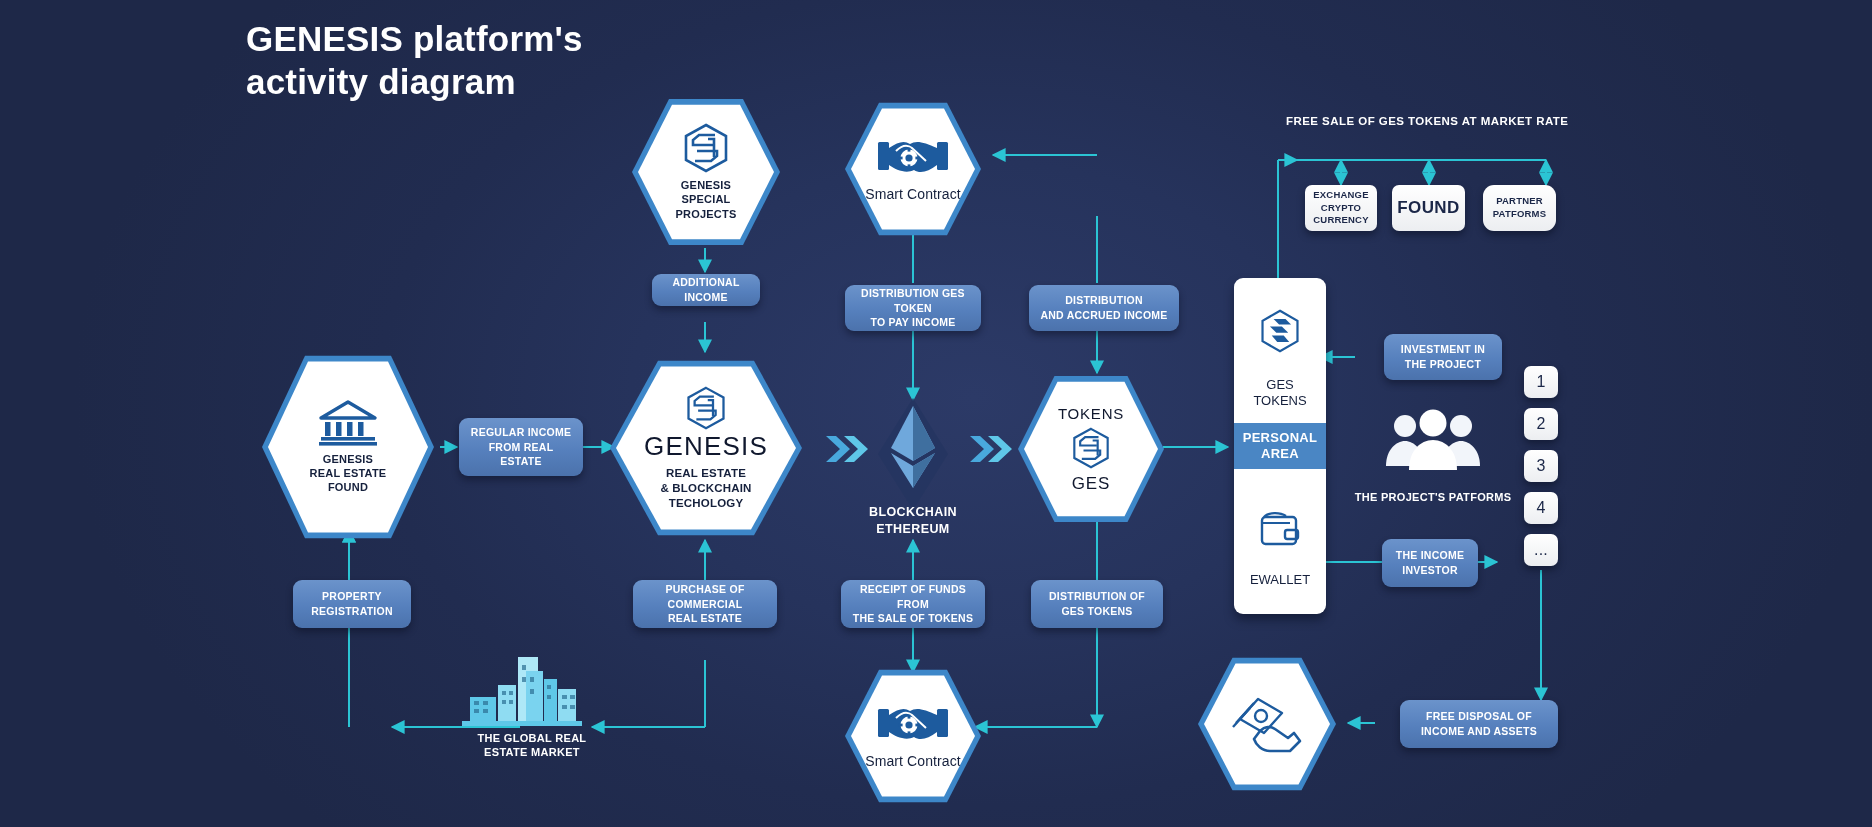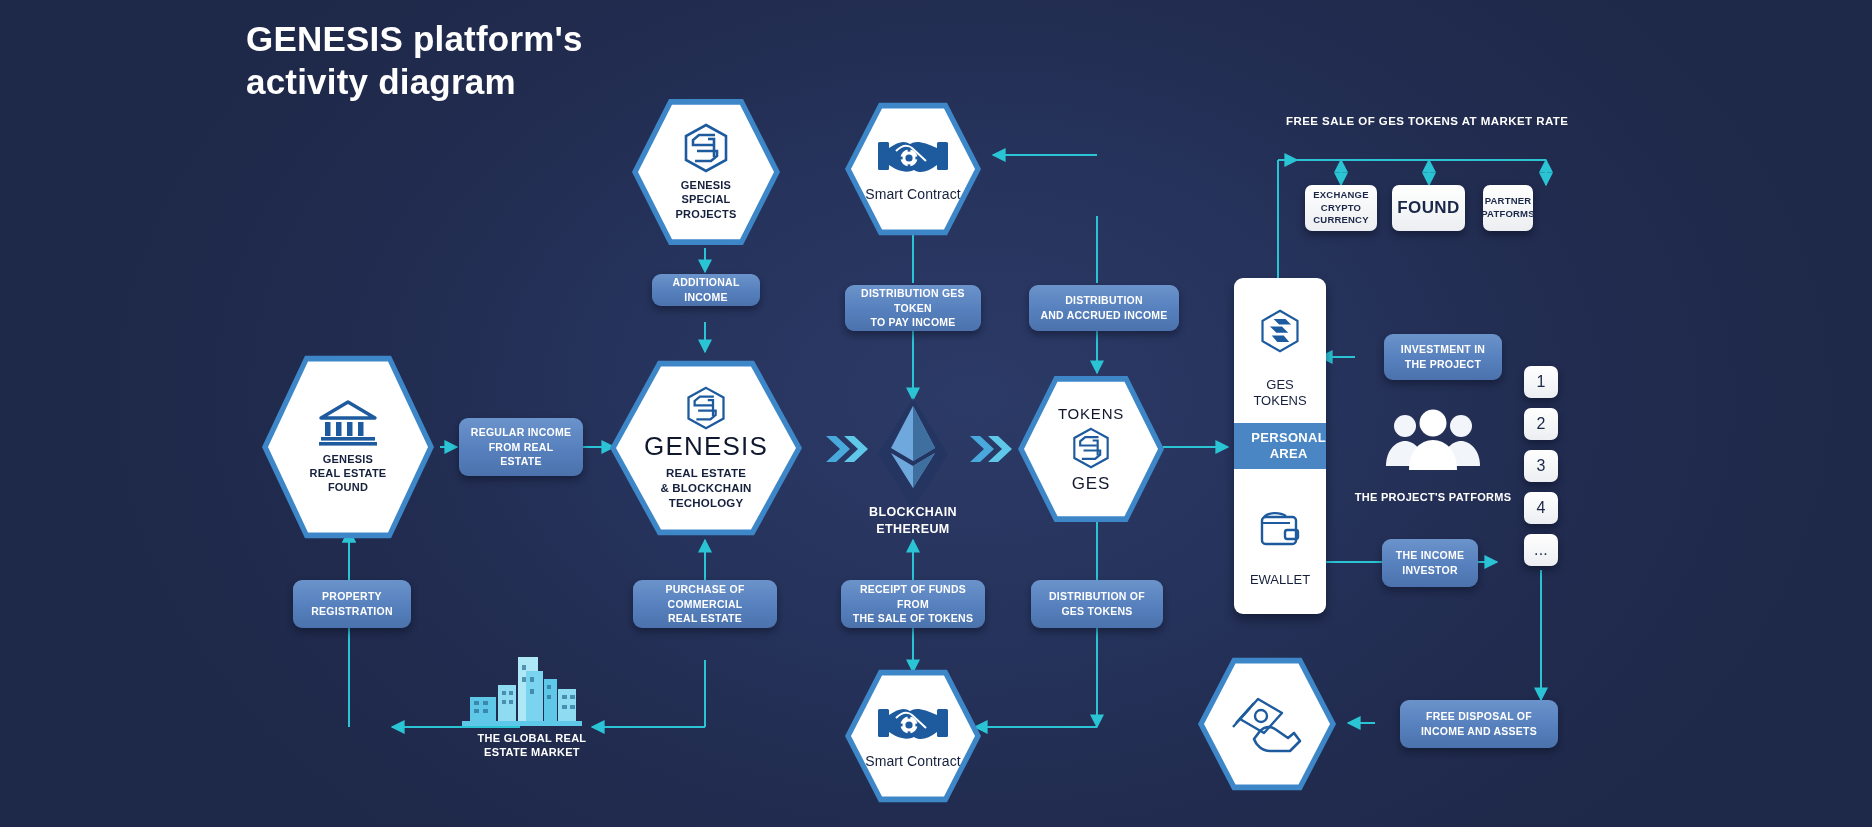--- a/index.html
+++ b/index.html
@@ -97,21 +97,20 @@
   .pa-cell {
     flex: 1 1 0;
     display:flex; flex-direction:column; align-items:center; justify-content:center;
     color:#15203c; font-size:13px; line-height:1.25; text-align:center;
     white-space: pre-line;
   }
   .pa-cell.band {
     flex: 0 0 46px;
     background:#4a86c4; color:#ffffff; font-size:13px; font-weight:bold;
     letter-spacing:.3px;
-    align-items:flex-end;
   }
   .pa-cell .cap { margin-top: 7px; }
 
   
   .caption {
     position:absolute;
     color:#ffffff; font-size:11px; font-weight:bold; text-align:center;
     line-height:1.3; letter-spacing:.3px; white-space: pre-line;
   }
   .heading-small {
@@ -381,21 +380,21 @@
       </span>
       <span class="cap">EWALLET</span>
     </div>
   </div>
 
   <div class="heading-small" style="left:1286px;top:115px;">FREE SALE OF GES TOKENS AT MARKET RATE</div>
   <div class="wbox" style="left:1305px;top:185px;width:72px;height:46px;">EXCHANGE
 CRYPTO
 CURRENCY</div>
   <div class="wbox gdex" style="left:1392px;top:185px;width:73px;height:46px;">FOUND</div>
-  <div class="wbox" style="left:1483px;top:185px;width:50px;height:46px;">PARTNER
+  <div class="wbox" style="left:1483px;top:185px;width:73px;height:46px;border-radius:11px;">PARTNER
 PATFORMS</div>
 
   <div class="abs" style="left:1383px;top:408px;">
     <svg width="100" height="64" viewBox="0 0 100 64">
       <circle cx="22" cy="18" r="11" fill="#f2f5fa"></circle>
       <path d="M3 58 C3 42, 13 33, 22 33 C31 33, 41 42, 41 58 Z" fill="#f2f5fa"></path>
       <circle cx="78" cy="18" r="11" fill="#f2f5fa"></circle>
       <path d="M59 58 C59 42, 69 33, 78 33 C87 33, 97 42, 97 58 Z" fill="#f2f5fa"></path>
       <circle cx="50" cy="15" r="13.5" fill="#ffffff"></circle>
       <path d="M26 62 C26 43, 37 32, 50 32 C63 32, 74 43, 74 62 Z" fill="#ffffff"></path>

